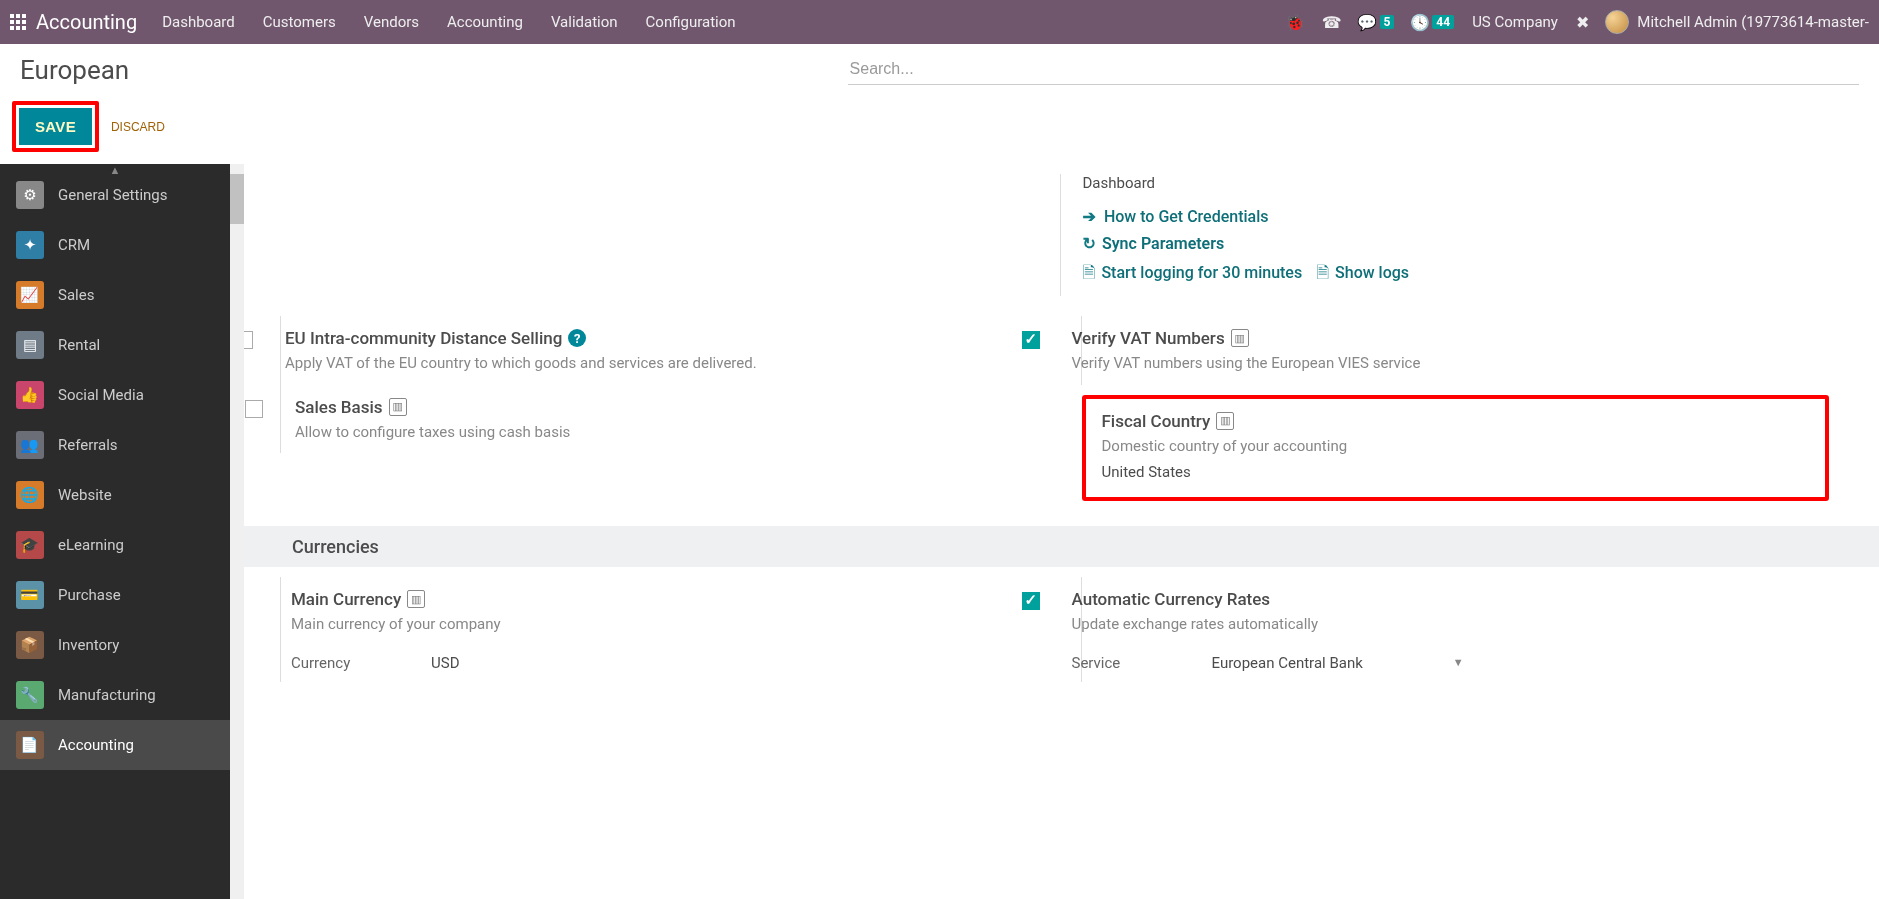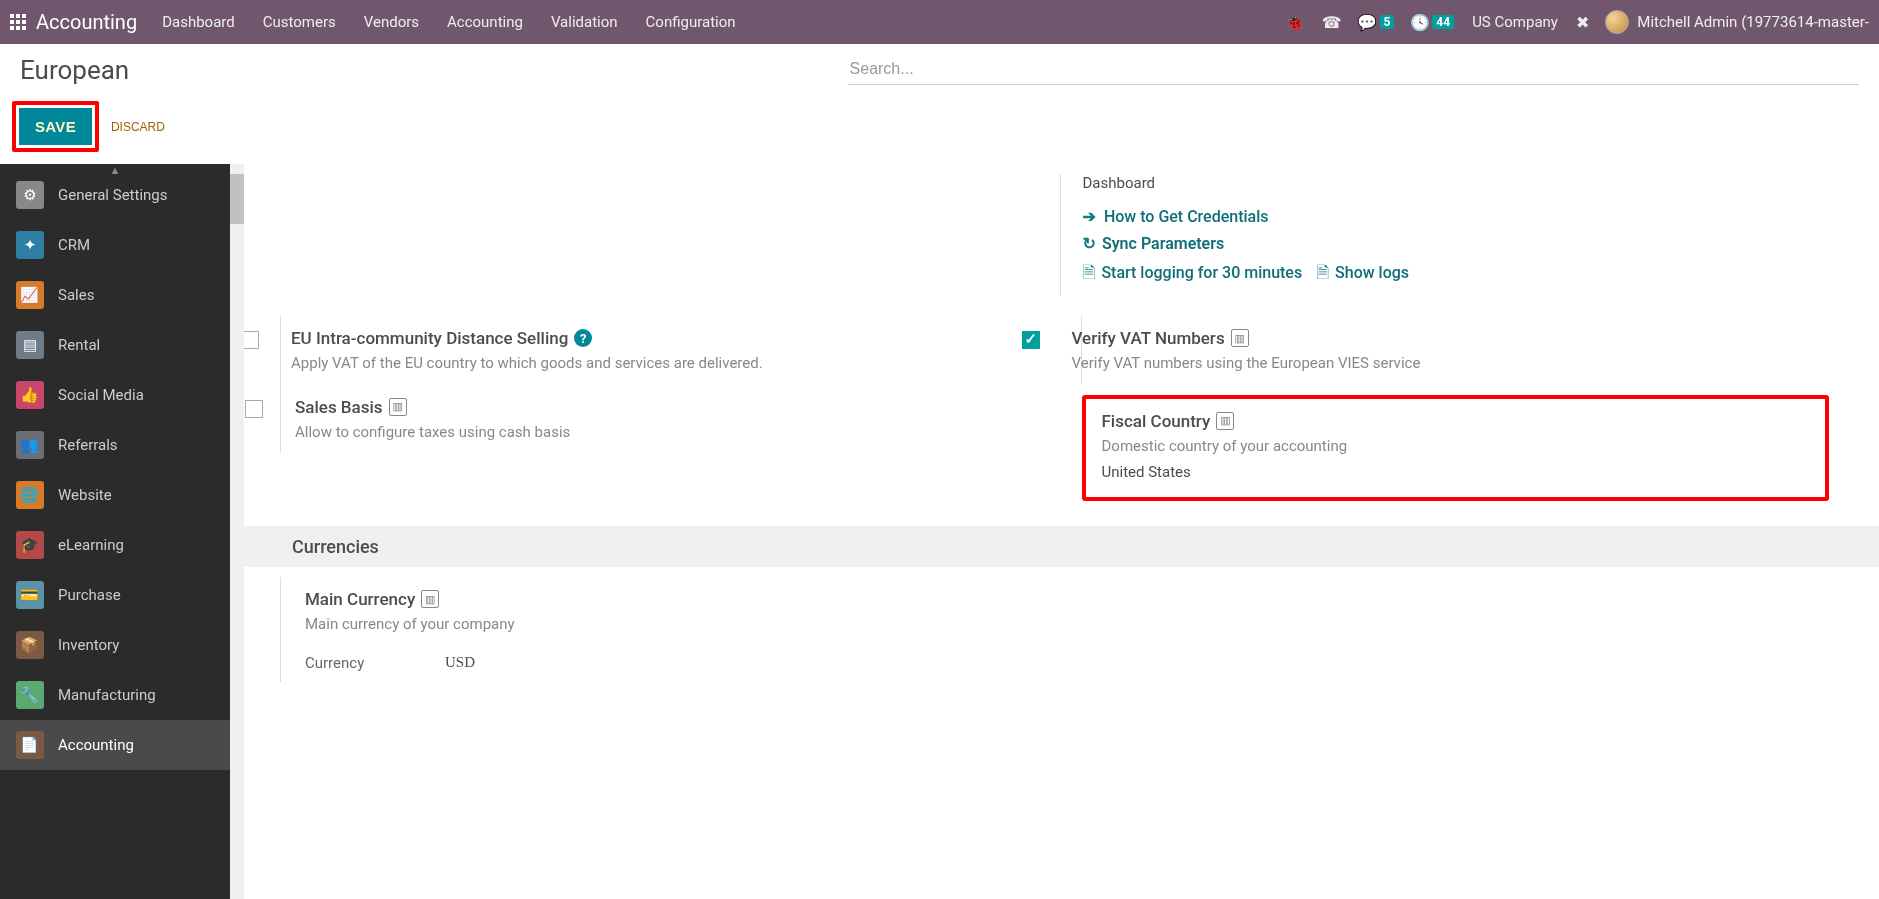--- a/index.html
+++ b/index.html
@@ -62,21 +62,21 @@
     .link-row { display:flex; align-items:center; margin:8px 0; font-size:16px; }
     .sync-desc { color:#888; font-size:15px; margin:2px 0 12px 0; }
     .arrow-icon { margin-right:8px; font-weight:bold; color:#117a84; }
     .refresh-icon { margin-right:6px; color:#117a84; font-weight:bold; }
     .doc-icon { margin-right:6px; color:#117a84; }
 
     .section-header { background:#eef0f1; padding:10px 48px; font-size:18px; color:#4c4c4c; font-weight:500; margin: 25px 0 10px 0; }
 
     .field-row { display:flex; align-items:center; margin-top:18px; font-size:15px; }
     .field-label { width:140px; color:#666; }
-    .field-value { color:#4c4c4c;font-family:Liberation Serif, serif; }
+    .field-value { color:#4c4c4c; }
     .dropdown-caret { margin-left:90px; color:#888; font-size:11px; }
 
     .highlight-fiscal { border: 4px solid #ff0000; border-radius:3px; padding: 12px 16px 16px 16px; margin-top:10px; }
 
     .validation-label { font-size:15px; color:#4c4c4c; margin-bottom:15px; }
   </style>
 </head>
 <body>
 
 <div class="navbar">
@@ -199,21 +199,21 @@
         <div class="link-row">
           <span><span class="doc-icon">🗎</span><span class="link">Start logging for 30 minutes</span></span>
           <span style="width:14px"></span>
           <span><span class="doc-icon">🗎</span><span class="link">Show logs</span></span>
         </div>
       </div>
     </div>
 
     <div class="cols" style="margin-top:20px">
       <div class="col">
-        <div class="setting-block" style="border-left:1px solid #ddd; padding-left:10px; margin-left:-14px">
+        <div class="setting-block" style="border-left:1px solid #ddd; padding-left:4px; margin-left:-14px">
           <div class="cb-wrap" style="margin-left:-50px; width:50px;"><span class="cb"></span></div>
           <div>
             <div class="s-head">
               <span class="s-title">EU Intra-community Distance Selling</span>
               <span class="help-circle">?</span>
             </div>
             <div class="s-desc">Apply VAT of the EU country to which goods and services are delivered.</div>
           </div>
         </div>
       </div>
@@ -253,31 +253,47 @@
           <div class="s-desc">Domestic country of your accounting</div>
           <div class="s-val">United States</div>
         </div>
       </div>
     </div>
 
     <div class="section-header">Currencies</div>
 
     <div class="cols">
       <div class="col">
-        <div class="setting-block" style="border-left:1px solid #ddd; padding-left:14px; margin-left:-14px">
+        <div class="setting-block" style="border-left:1px solid #ddd; margin-left:-14px">
           <div style="width:10px"></div>
           <div style="flex:1">
             <div class="s-head">
               <span class="s-title">Main Currency</span>
               <span class="bld-icon">▥</span>
             </div>
             <div class="s-desc">Main currency of your company</div>
             <div class="field-row">
               <span class="field-label">Currency</span>
               <span class="field-value">USD</span>
             </div>
           </div>
         </div>
       </div>
+      <div class="col">
+        <div class="setting-block divider-left">
+          <div class="cb-wrap" style="margin-left:-60px; width:50px;"><span class="cb checked"></span></div>
+          <div style="flex:1">
+            <div class="s-head">
+              <span class="s-title">Automatic Currency Rates</span>
+            </div>
+            <div class="s-desc">Update exchange rates automatically</div>
+            <div class="field-row">
+              <span class="field-label">Service</span>
+              <span class="field-value">European Central Bank</span>
+              <span class="dropdown-caret">▼</span>
+            </div>
+          </div>
+        </div>
+      </div>
     </div>
 
   </div>
 </div>
 
 </body></html>

